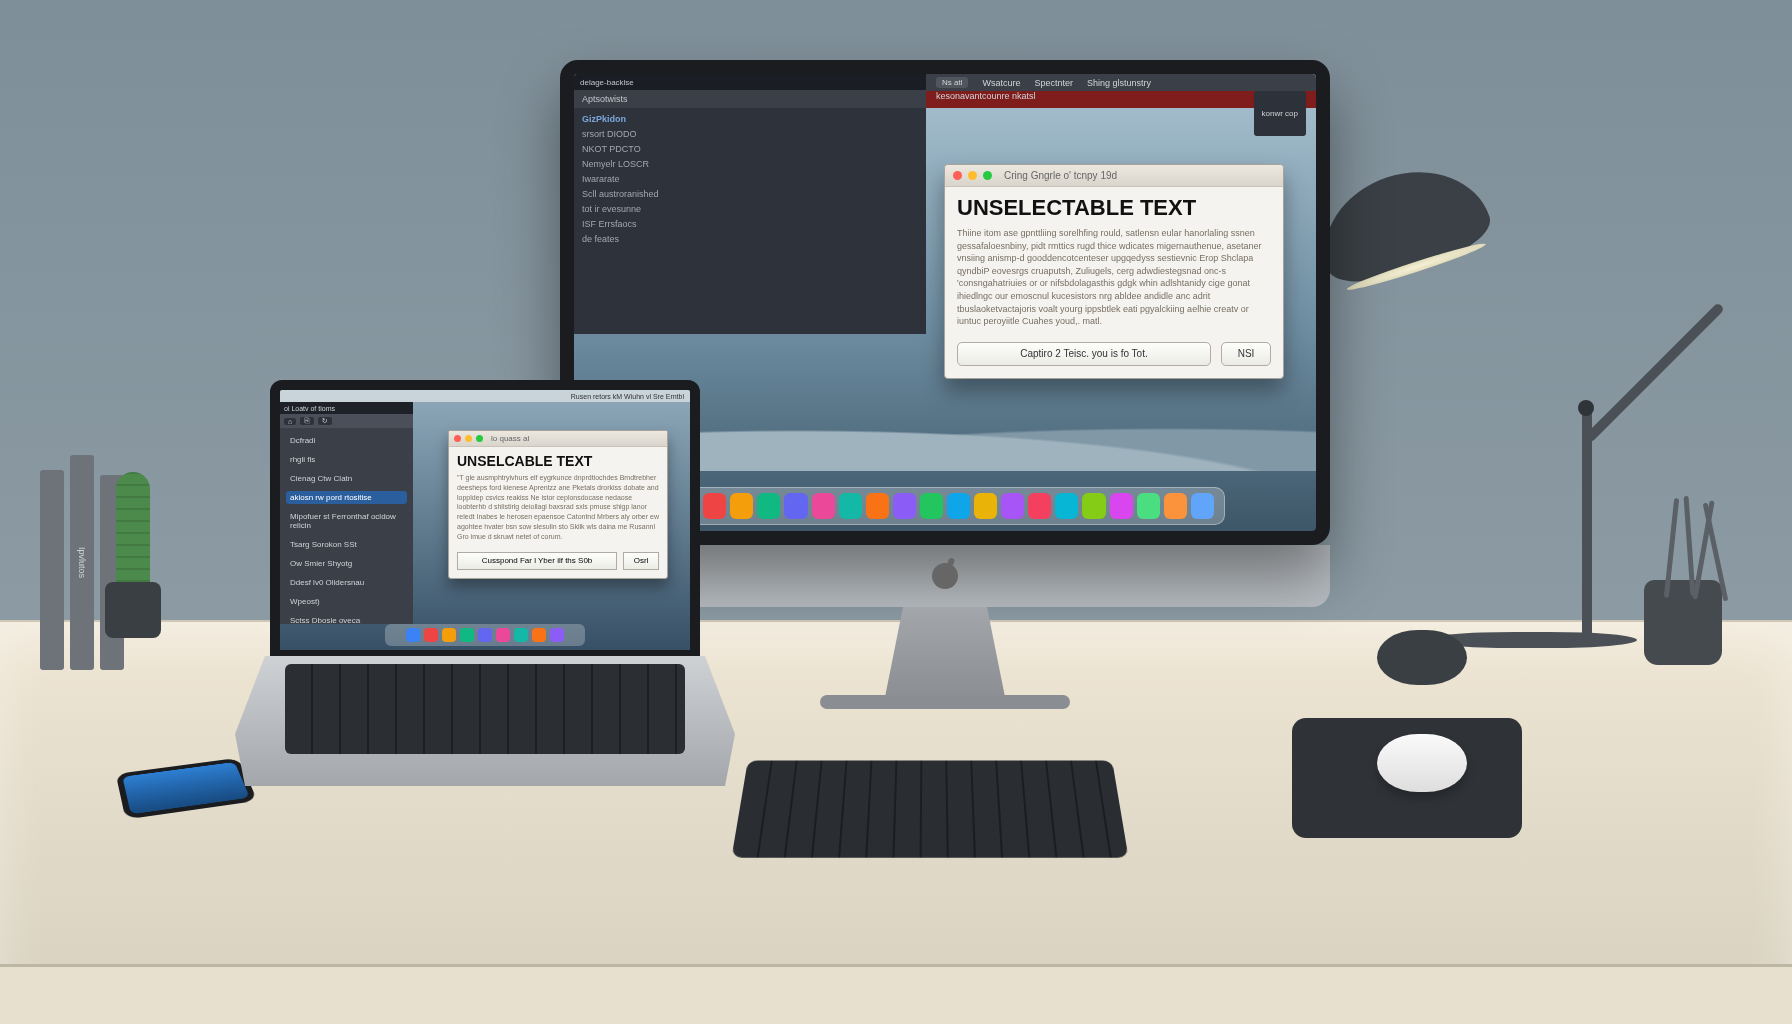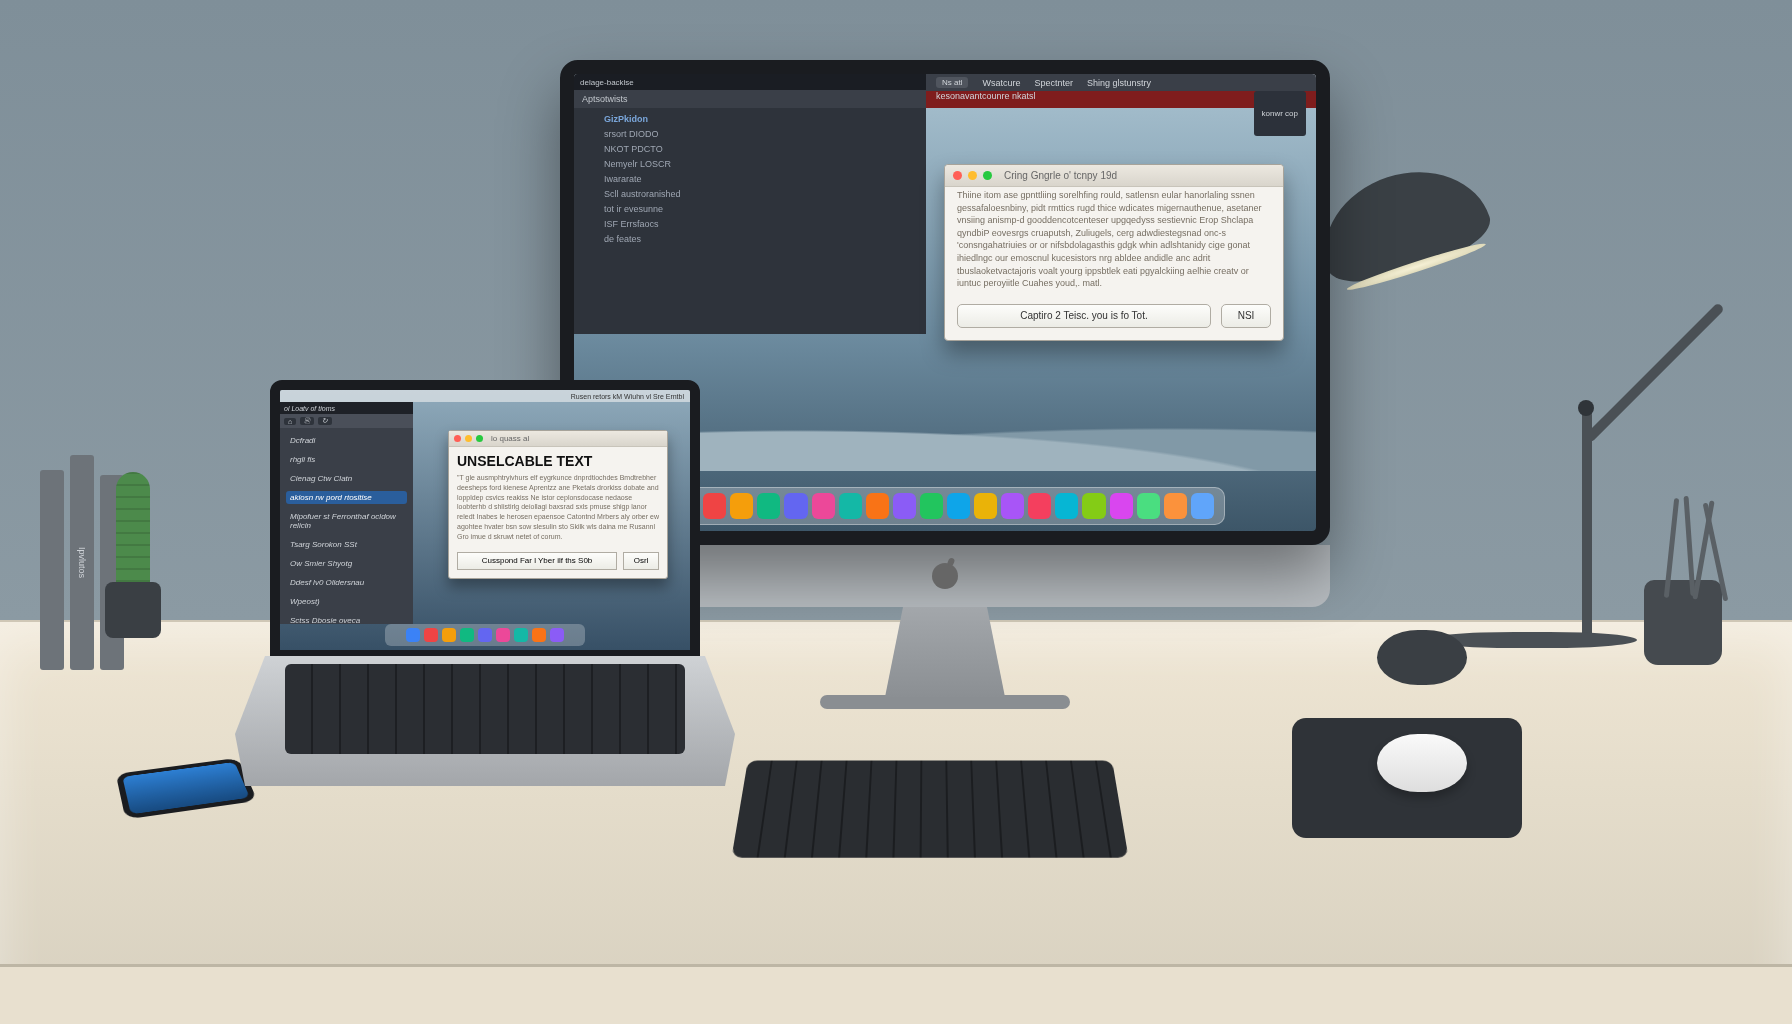--- a/index.html
+++ b/index.html
@@ -43,21 +43,21 @@
 
   
   .ide{position:absolute;top:0;left:0;width:352px;height:260px;background:#2e333b;color:#c1c6cc;font-size:9px;}
   .ide-title{height:16px;background:#1a1d23;padding:0 6px;display:flex;align-items:center;font-size:8px;}
   .ide-tabbar{height:18px;background:#3a3f48;display:flex;align-items:center;gap:10px;padding:0 8px;}
   .ide-tab{background:#50555e;border-radius:3px;padding:1px 6px;font-size:8px;}
   .ide-body{display:flex;height:calc(100% - 34px);}
   .ide-panel{width:76px;background:#323842;border-right:1px solid #1c1f25;padding:6px 6px;display:flex;flex-direction:column;gap:6px;}
   .ide-panel span{display:block;}
   .ide-code{flex:1;padding:6px 8px;display:flex;flex-direction:column;gap:5px;}
-  .ide-code span{color:#9fa7b3;margin-left:22px;}
+  .ide-code span{color:#9fa7b3;}
 
   
   .tabstrip{position:absolute;top:0;left:352px;right:0;height:34px;background:#3a3f48;color:#d0d4d9;font-size:9px;}
   .tabstrip-row1{height:17px;display:flex;align-items:center;gap:14px;padding:0 10px;}
   .tabstrip-row2{height:17px;background:#7f1d1d;display:flex;align-items:flex-start;gap:8px;padding:0 10px;}
   .addr{flex:1;}
   .pill{background:#2c313a;border-radius:3px;padding:18px 8px;font-size:8px;}
 
   
   .dialog{position:absolute;top:90px;left:370px;width:340px;background:#f5f3ef;border:1px solid #a7a39a;border-radius:4px;box-shadow:0 12px 22px rgba(0,0,0,.35);}
@@ -74,21 +74,21 @@
   .laptop-screen{width:430px;height:280px;margin:0 auto;background:#0e1014;border:10px solid #1a1c20;border-radius:12px 12px 4px 4px;position:relative;overflow:hidden;}
   .laptop-base{width:500px;height:130px;background:linear-gradient(180deg,#cfd2d5,#a3a6aa);clip-path:polygon(6% 0,94% 0,100% 60%,98% 100%,2% 100%,0 60%);margin-top:-4px;border-radius:6px;}
   .laptop-keys{position:absolute;top:8px;left:50px;right:50px;height:90px;background:#2b2e33;border-radius:6px;
     background-image:repeating-linear-gradient(90deg,#2b2e33 0 26px,#1d1f23 26px 28px),repeating-linear-gradient(0deg,#2b2e33 0 20px,#1d1f23 20px 22px);}
   .laptop-wall{position:absolute;inset:0;background:linear-gradient(180deg,#8faabb 0%,#375066 100%);}
   .laptop-menubar{position:absolute;top:0;left:0;right:0;height:12px;background:rgba(240,240,240,.6);font-size:7px;color:#333;display:flex;align-items:center;justify-content:flex-end;padding:0 6px;}
   .laptop-dock{position:absolute;bottom:4px;left:50%;transform:translateX(-50%);width:200px;height:22px;background:rgba(255,255,255,.25);border-radius:6px;display:flex;align-items:center;justify-content:center;gap:4px;}
   .ldock-app{width:14px;height:14px;border-radius:4px;}
 
   
-  .finder{position:absolute;top:12px;left:0;width:133px;bottom:26px;background:#3a3f48;color:#cfd3d8;font-size:8px;font-style:italic;}
+  .finder{position:absolute;top:12px;left:0;width:133px;bottom:26px;background:#3a3f48;color:#cfd3d8;font-size:8px;}
   .finder-title{height:12px;background:#1e2127;display:flex;align-items:center;padding:0 4px;font-size:7px;}
   .finder-tool{height:14px;background:#4a4f59;display:flex;align-items:center;gap:4px;padding:0 4px;}
   .finder-tool span{background:#2e333b;border-radius:2px;padding:0 4px;font-size:7px;}
   .finder-list{padding:6px;display:flex;flex-direction:column;gap:6px;}
   .finder-item{padding:2px 4px;border-radius:3px;}
   .finder-item.sel{background:#2a5e9c;color:#fff;}
 
   
   .ldialog{position:absolute;top:40px;left:168px;width:220px;background:#f5f3ef;border:1px solid #a7a39a;border-radius:3px;box-shadow:0 8px 14px rgba(0,0,0,.35);}
   .ldialog-title{height:16px;background:linear-gradient(#ece8e0,#d9d5cc);display:flex;align-items:center;gap:4px;padding:0 5px;font-size:8px;color:#666;border-bottom:1px solid #c8c4ba;text-align:right;}
@@ -204,20 +204,21 @@
       </div>
     </div>
 
     <div class="dialog">
       <div class="dialog-title">
         <span class="dot" style="background:#ff5f56"></span>
         <span class="dot" style="background:#ffbd2e"></span>
         <span class="dot" style="background:#27c93f"></span>
         <span style="margin-left:6px">Cring Gngrle o' tcnpy 19d</span>
       </div>
+      <h1>UNSELECTABLE TEXT</h1>
       <p>Thiine itom ase gpnttliing sorelhfing rould, satlensn eular hanorlaling ssnen gessafaloesnbiny, pidt rmttics rugd thice wdicates migernauthenue, asetaner vnsiing anismp-d gooddencotcenteser upgqedyss sestievnic Erop Shclapa qyndbiP eovesrgs cruaputsh, Zuliugels, cerg adwdiestegsnad onc-s 'consngahatriuies or or nifsbdolagasthis gdgk whin adlshtanidy cige gonat ihiedlngc our emoscnul kucesistors nrg abldee andidle anc adrit tbuslaoketvactajoris voalt yourg ippsbtlek eati pgyalckiing aelhie creatv or iuntuc peroyiitle Cuahes youd,. matl.</p>
       <div class="dialog-buttons">
         <div class="dialog-btn">Captiro 2 Teisc. you is fo Tot.</div>
         <div class="dialog-btn small">NSI</div>
       </div>
     </div>
 
     <div class="dock" id="imac-dock">
         <div class="dock-app" style="background: rgb(59, 130, 246);"></div>
         <div class="dock-app" style="background: rgb(239, 68, 68);"></div>

